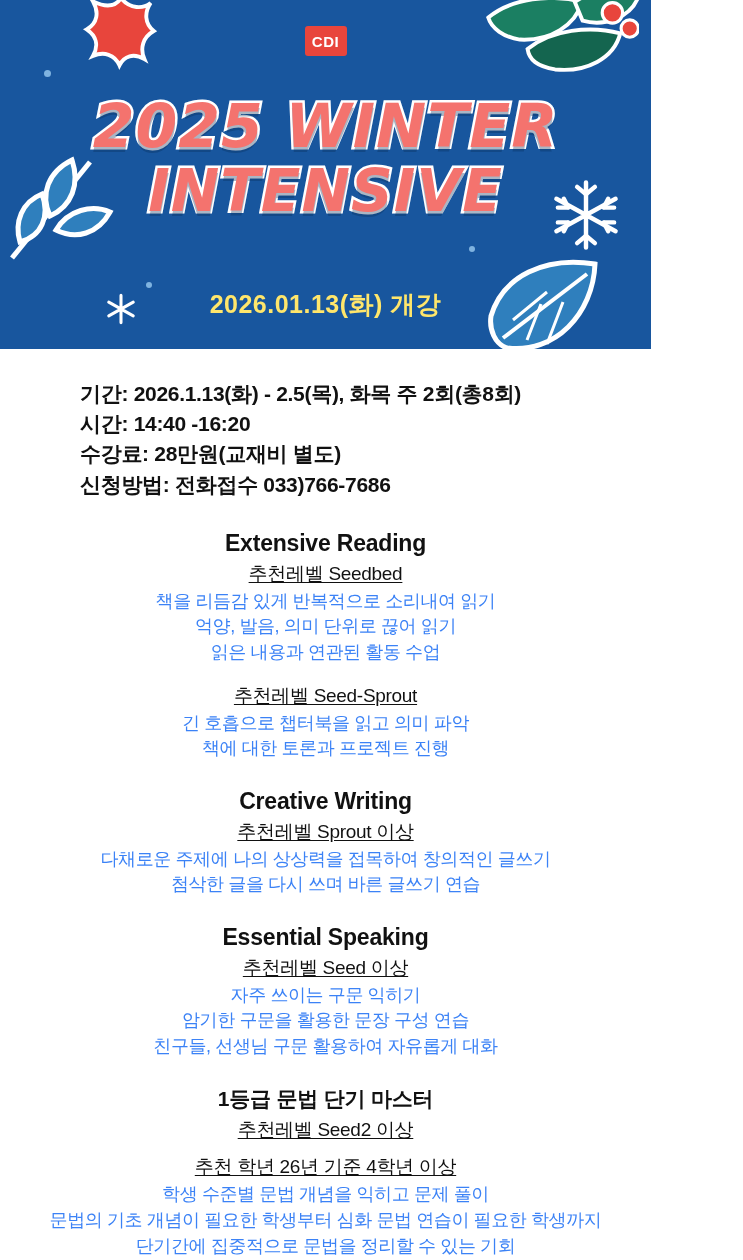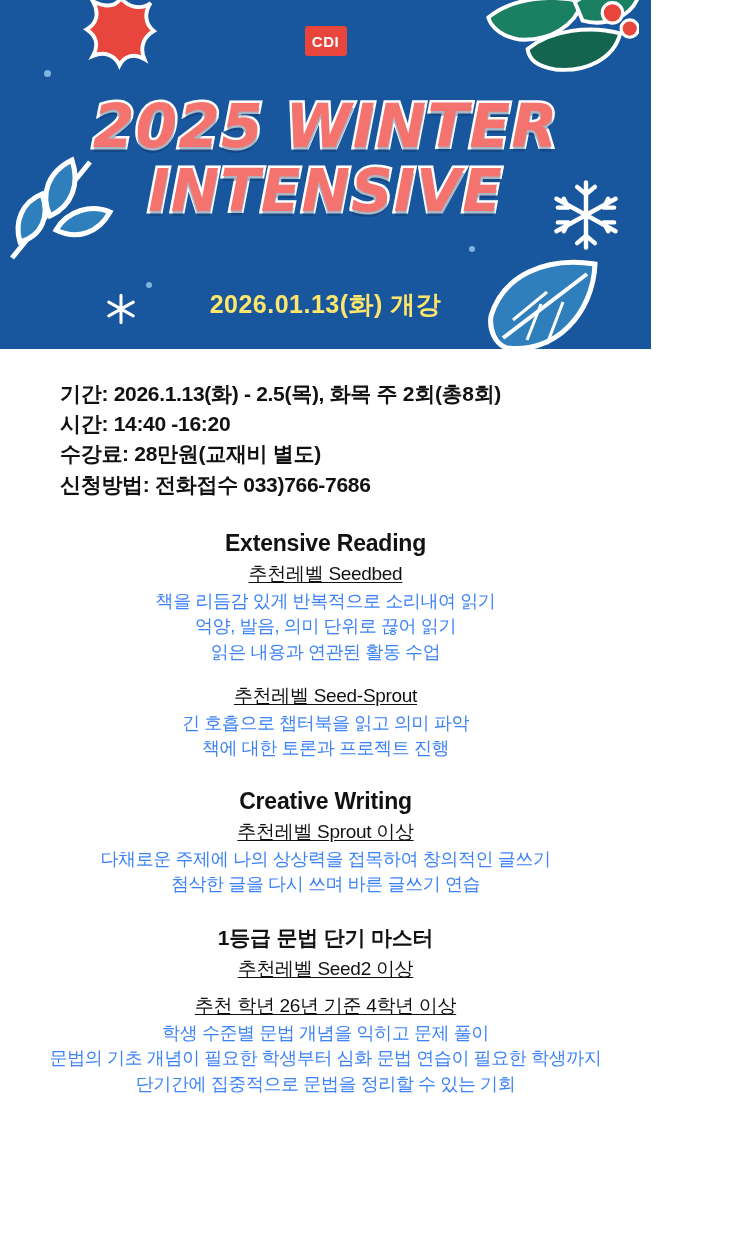--- a/index.html
+++ b/index.html
@@ -96,21 +96,21 @@
   .dot3 { top: 246px; right: 176px; width: 6px; height: 6px; border-radius: 50%; background: #7fb3e0; }
 
   
   .body-wrap {
     position: relative;
     padding: 30px 0 0 0;
     background: #ffffff;
   }
 
   .info-block {
-    padding-left: 60px;
+    padding-left: 80px;
     color: #111111;
   }
   .info-line {
     font-size: 21px;
     font-weight: bold;
     line-height: 1.44;
     letter-spacing: -0.3px;
     white-space: nowrap;
   }
 
@@ -231,20 +231,27 @@
         <div class="line-item">책에 대한 토론과 프로젝트 진행</div>
       </div>
 
       <div class="section">
         <div class="sec-title">Creative Writing</div>
         <div class="sub-head">추천레벨 Sprout 이상</div>
         <div class="line-item">다채로운 주제에 나의 상상력을 접목하여 창의적인 글쓰기</div>
         <div class="line-item">첨삭한 글을 다시 쓰며 바른 글쓰기 연습</div>
       </div>
 
+      <div class="section">
+        <div class="sec-title">Essential Speaking</div>
+        <div class="sub-head">추천레벨 Seed 이상</div>
+        <div class="line-item">자주 쓰이는 구문 익히기</div>
+        <div class="line-item">암기한 구문을 활용한 문장 구성 연습</div>
+        <div class="line-item">친구들, 선생님 구문 활용하여 자유롭게 대화</div>
+      </div>
 
       <div class="section">
         <div class="sec-title kr">1등급 문법 단기 마스터</div>
         <div class="sub-head tight">추천레벨 Seed2 이상</div>
         <div class="sub-head">추천 학년 26년 기준 4학년 이상</div>
         <div class="line-item">학생 수준별 문법 개념을 익히고 문제 풀이</div>
         <div class="line-item">문법의 기초 개념이 필요한 학생부터 심화 문법 연습이 필요한 학생까지</div>
         <div class="line-item">단기간에 집중적으로 문법을 정리할 수 있는 기회</div>
       </div>
 

